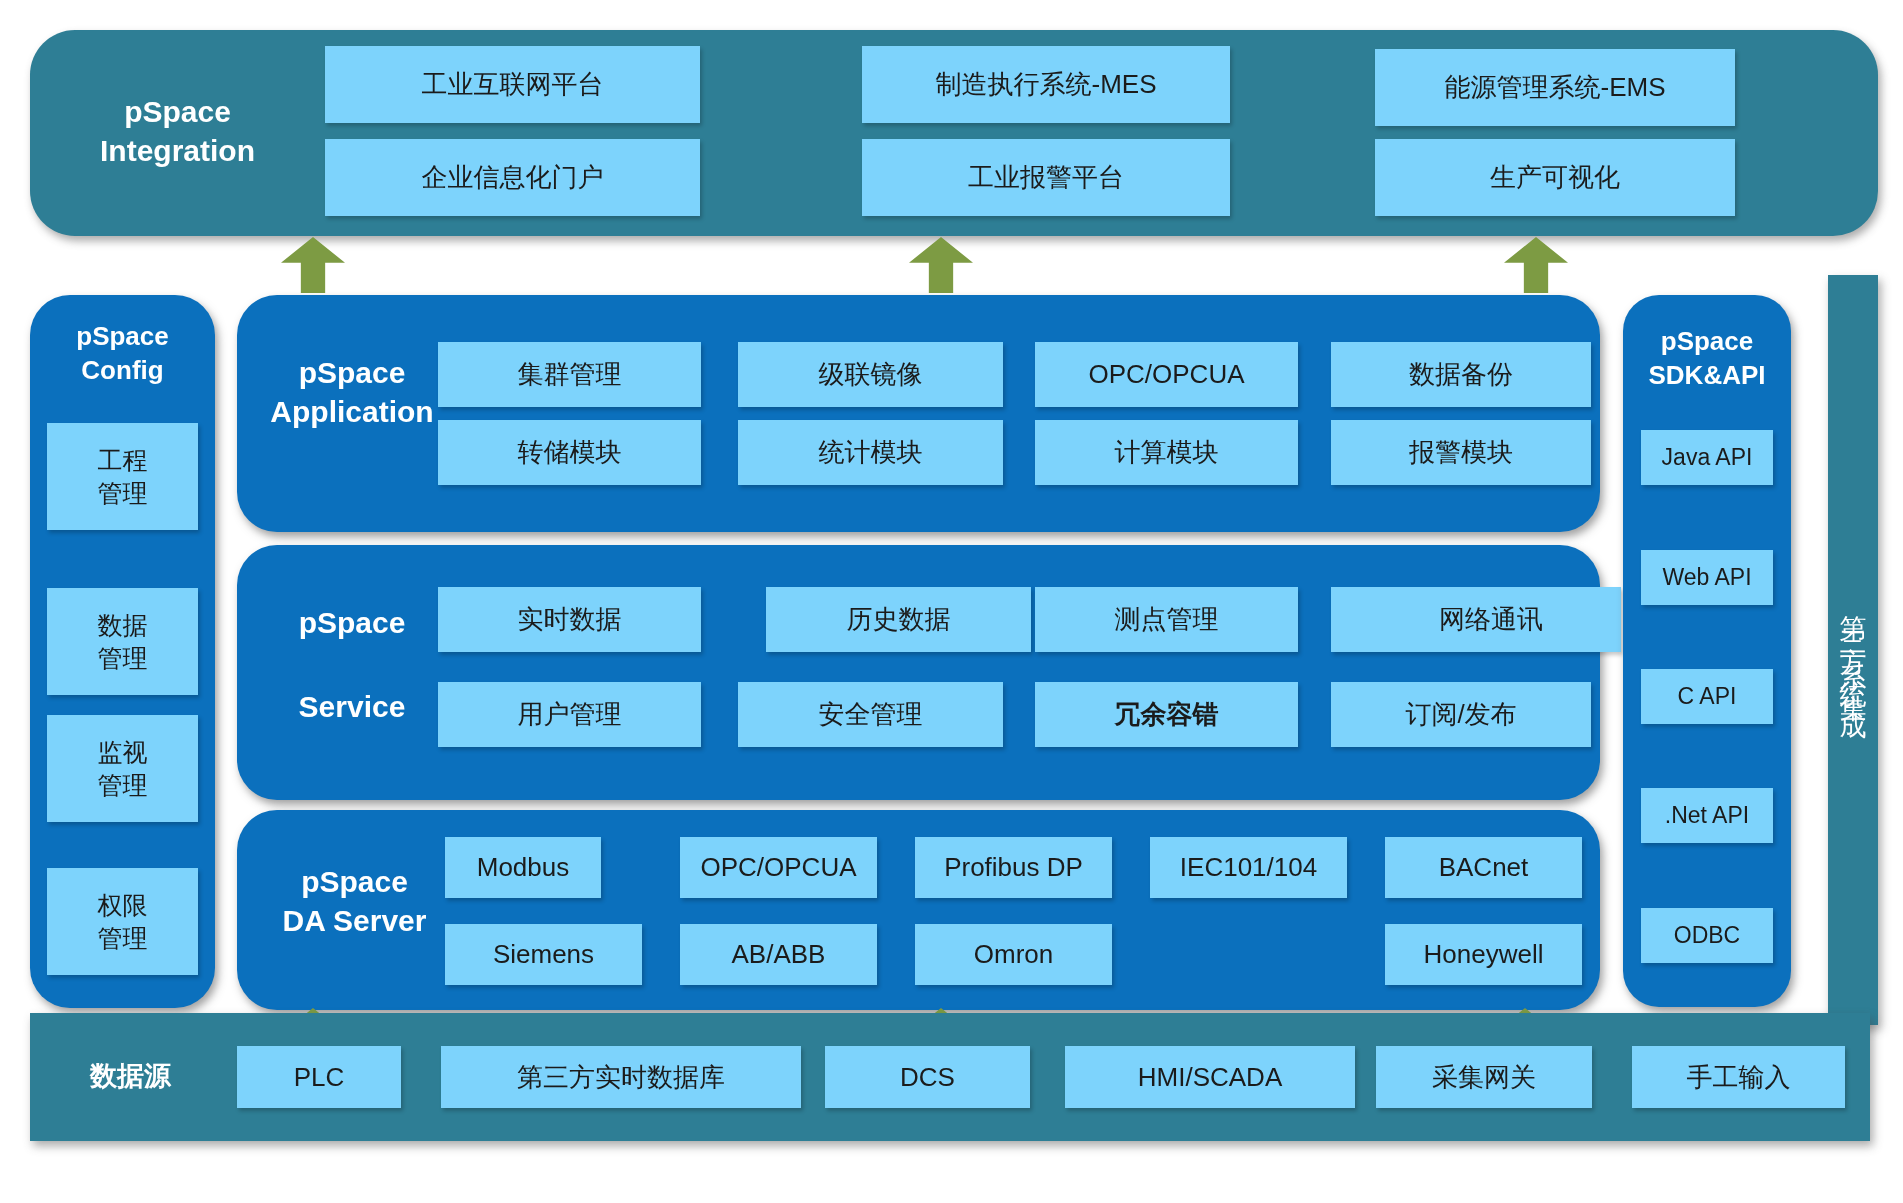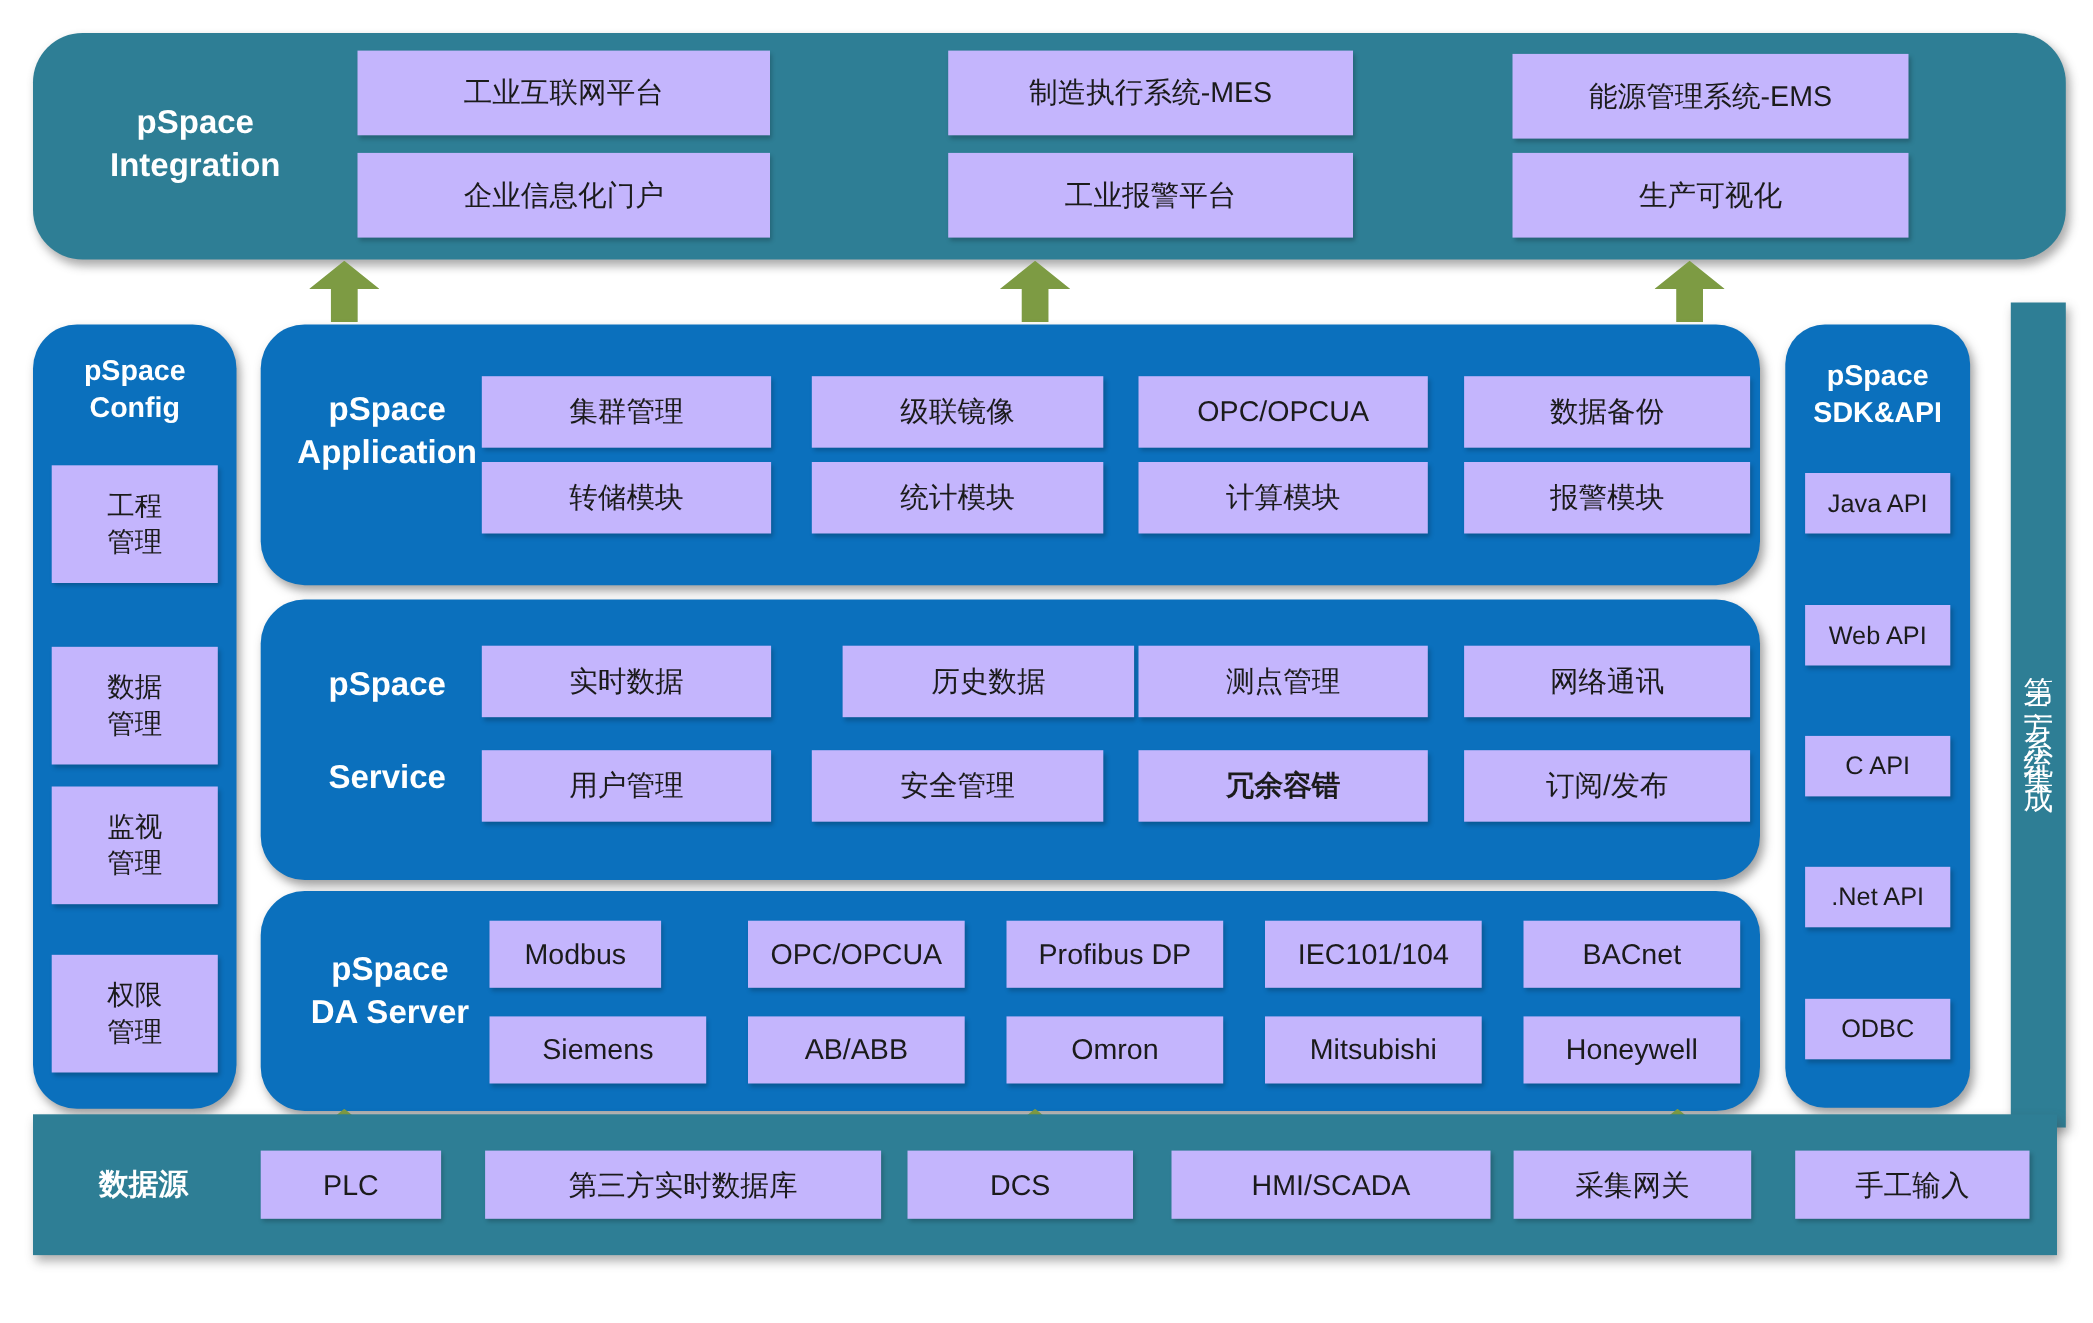--- a/index.html
+++ b/index.html
@@ -11,21 +11,21 @@
   html,body{margin:0;padding:0;background:#ffffff;}
   body{font-family:"Liberation Sans","DejaVu Sans",sans-serif;}
   #stage{position:relative;width:1903px;height:1203px;background:#ffffff;overflow:hidden;}
 
   .panel{position:absolute;background:var(--blue);border-radius:40px;
          box-shadow:3px 5px 9px rgba(70,70,70,.5);}
   .tealpanel{position:absolute;background:var(--teal);
          box-shadow:3px 5px 9px rgba(70,70,70,.45);}
   .ptitle{position:absolute;color:#ffffff;font-weight:bold;text-align:center;
           white-space:pre-line;line-height:1.3;}
-  .wbox{position:absolute;background:#c4b5fd;color:var(--ink);
+  .wbox{position:absolute;background:#7dd3fc;color:var(--ink);
         display:flex;align-items:center;justify-content:center;
         font-size:26px;text-align:center;white-space:pre-line;line-height:1.32;
         box-shadow:2px 3px 4px rgba(0,0,0,.22);}
   .arrow{position:absolute;width:64px;height:56px;background:var(--arrow);
          clip-path:polygon(50% 0,100% 46%,69% 46%,69% 100%,31% 100%,31% 46%,0 46%);}
   .vbar-label{width:100%;height:100%;display:flex;align-items:center;justify-content:center;
         writing-mode:vertical-rl;color:#fff;font-size:27px;letter-spacing:16px;}
 </style>
 </head>
 <body>
@@ -78,42 +78,41 @@
     <div class="wbox" style="left:1094px;top:125px;width:260px;height:65px;">报警模块</div>
   </div>
 
   <div class="panel" style="left:237px;top:545px;width:1363px;height:255px;">
     <div class="ptitle" style="left:15px;top:58px;width:200px;font-size:30px;">pSpace</div>
     <div class="ptitle" style="left:15px;top:142px;width:200px;font-size:30px;">Service</div>
 
     <div class="wbox" style="left:201px;top:42px;width:263px;height:65px;">实时数据</div>
     <div class="wbox" style="left:501px;top:42px;width:265px;height:65px;margin-left:28px;">历史数据</div>
     <div class="wbox" style="left:798px;top:42px;width:263px;height:65px;">测点管理</div>
-    <div class="wbox" style="left:1094px;top:42px;width:260px;height:65px;">网络通讯</div>
+    <div class="wbox" style="left:1094px;top:42px;width:260px;height:65px;padding-left:30px;">网络通讯</div>
 
     <div class="wbox" style="left:201px;top:137px;width:263px;height:65px;">用户管理</div>
     <div class="wbox" style="left:501px;top:137px;width:265px;height:65px;">安全管理</div>
     <div class="wbox" style="left:798px;top:137px;width:263px;height:65px;font-weight:bold;">冗余容错</div>
     <div class="wbox" style="left:1094px;top:137px;width:260px;height:65px;">订阅/发布</div>
   </div>
 
   <div class="panel" style="left:237px;top:810px;width:1363px;height:200px;">
     <div class="ptitle" style="left:5px;top:52px;width:225px;font-size:30px;">pSpace
 DA Server</div>
 
     <div class="wbox" style="left:208px;top:27px;width:156px;height:61px;">Modbus</div>
     <div class="wbox" style="left:443px;top:27px;width:197px;height:61px;">OPC/OPCUA</div>
     <div class="wbox" style="left:678px;top:27px;width:197px;height:61px;">Profibus DP</div>
     <div class="wbox" style="left:913px;top:27px;width:197px;height:61px;">IEC101/104</div>
     <div class="wbox" style="left:1148px;top:27px;width:197px;height:61px;">BACnet</div>
 
     <div class="wbox" style="left:208px;top:114px;width:197px;height:61px;">Siemens</div>
     <div class="wbox" style="left:443px;top:114px;width:197px;height:61px;">AB/ABB</div>
     <div class="wbox" style="left:678px;top:114px;width:197px;height:61px;">Omron</div>
-    <div class="wbox" style="left:913px;top:114px;width:197px;height:61px;">Mitsubishi</div>
     <div class="wbox" style="left:1148px;top:114px;width:197px;height:61px;">Honeywell</div>
   </div>
 
   <div class="panel" style="left:1623px;top:295px;width:168px;height:712px;border-radius:36px;">
     <div class="ptitle" style="left:0;top:30px;width:168px;font-size:26px;">pSpace
 SDK&amp;API</div>
     <div class="wbox" style="left:18px;top:135px;width:132px;height:55px;font-size:23px;">Java API</div>
     <div class="wbox" style="left:18px;top:255px;width:132px;height:55px;font-size:23px;">Web API</div>
     <div class="wbox" style="left:18px;top:374px;width:132px;height:55px;font-size:23px;">C API</div>
     <div class="wbox" style="left:18px;top:493px;width:132px;height:55px;font-size:23px;">.Net API</div>

